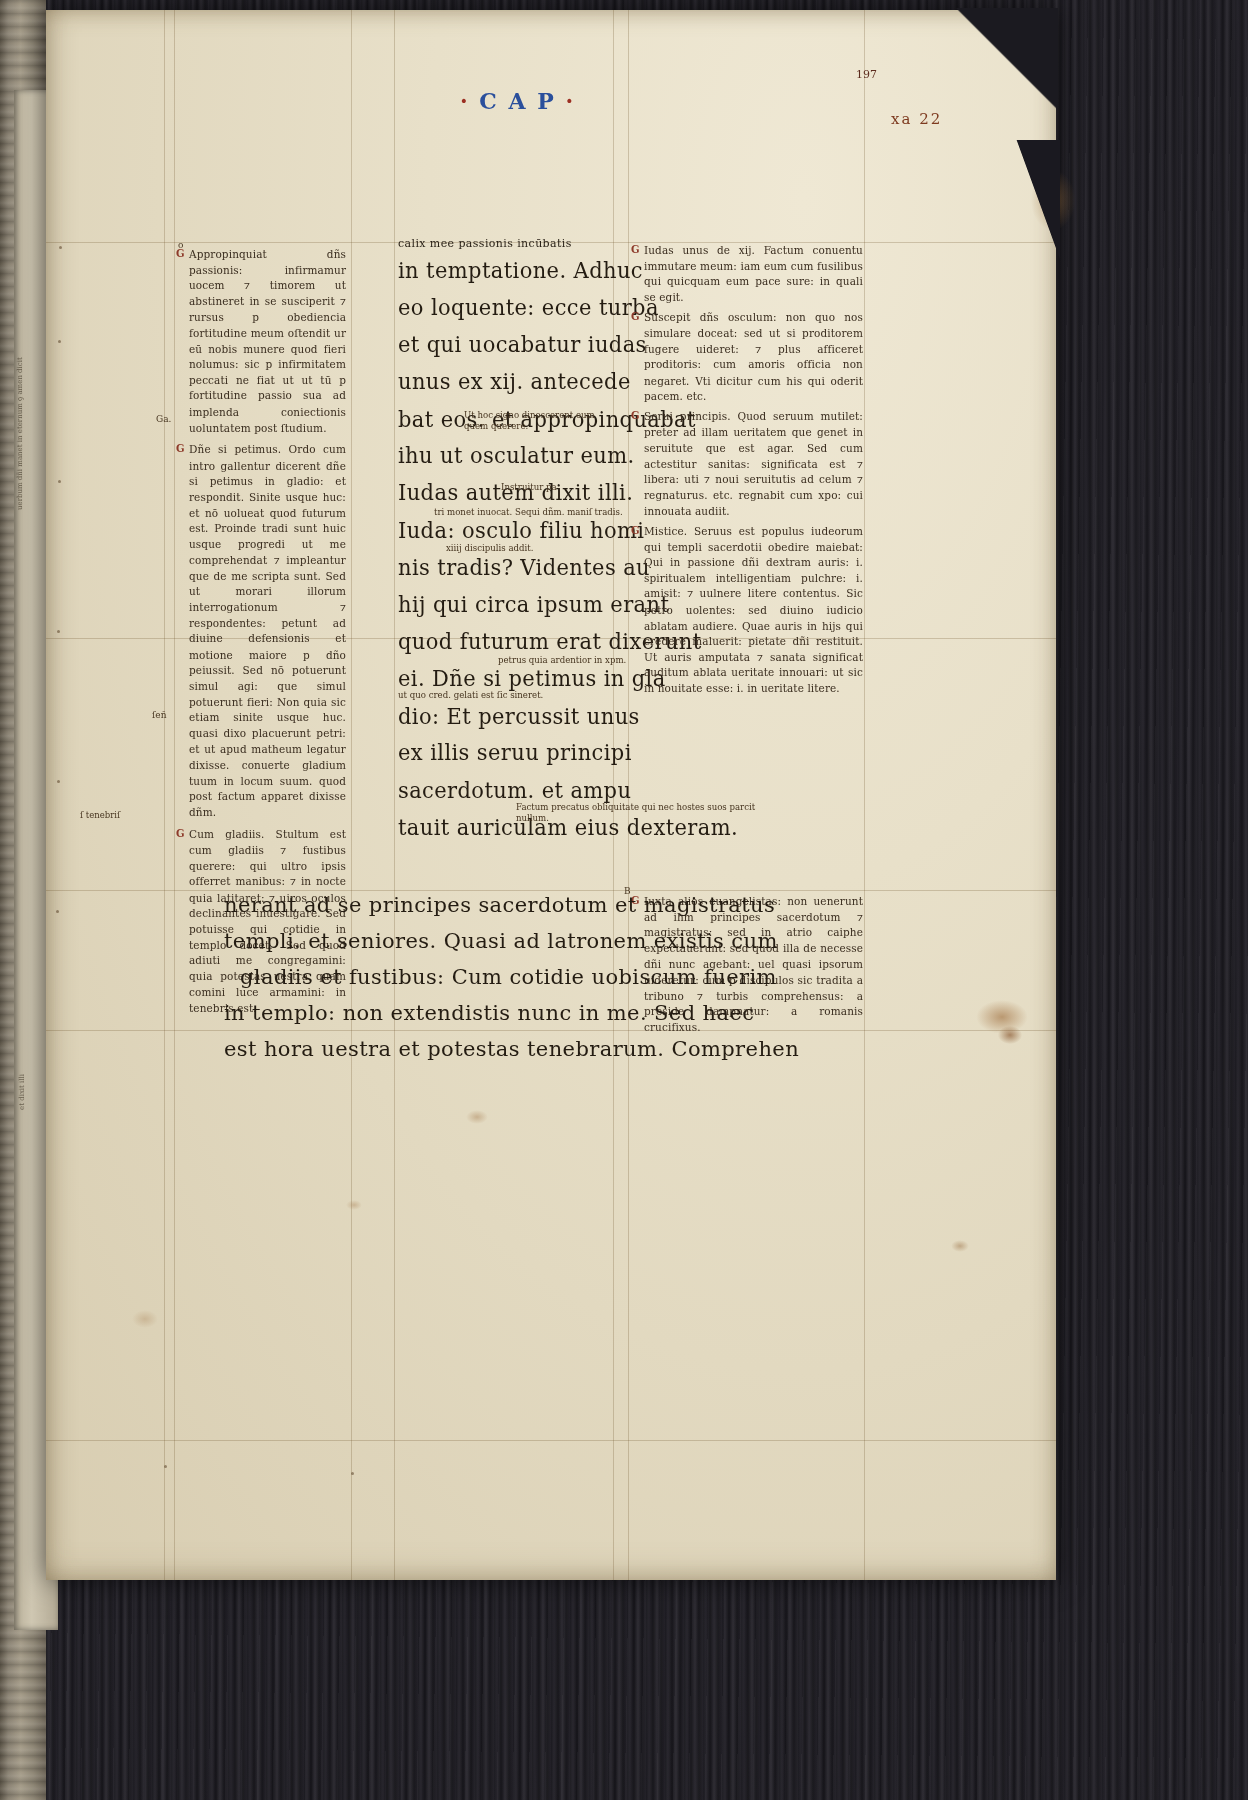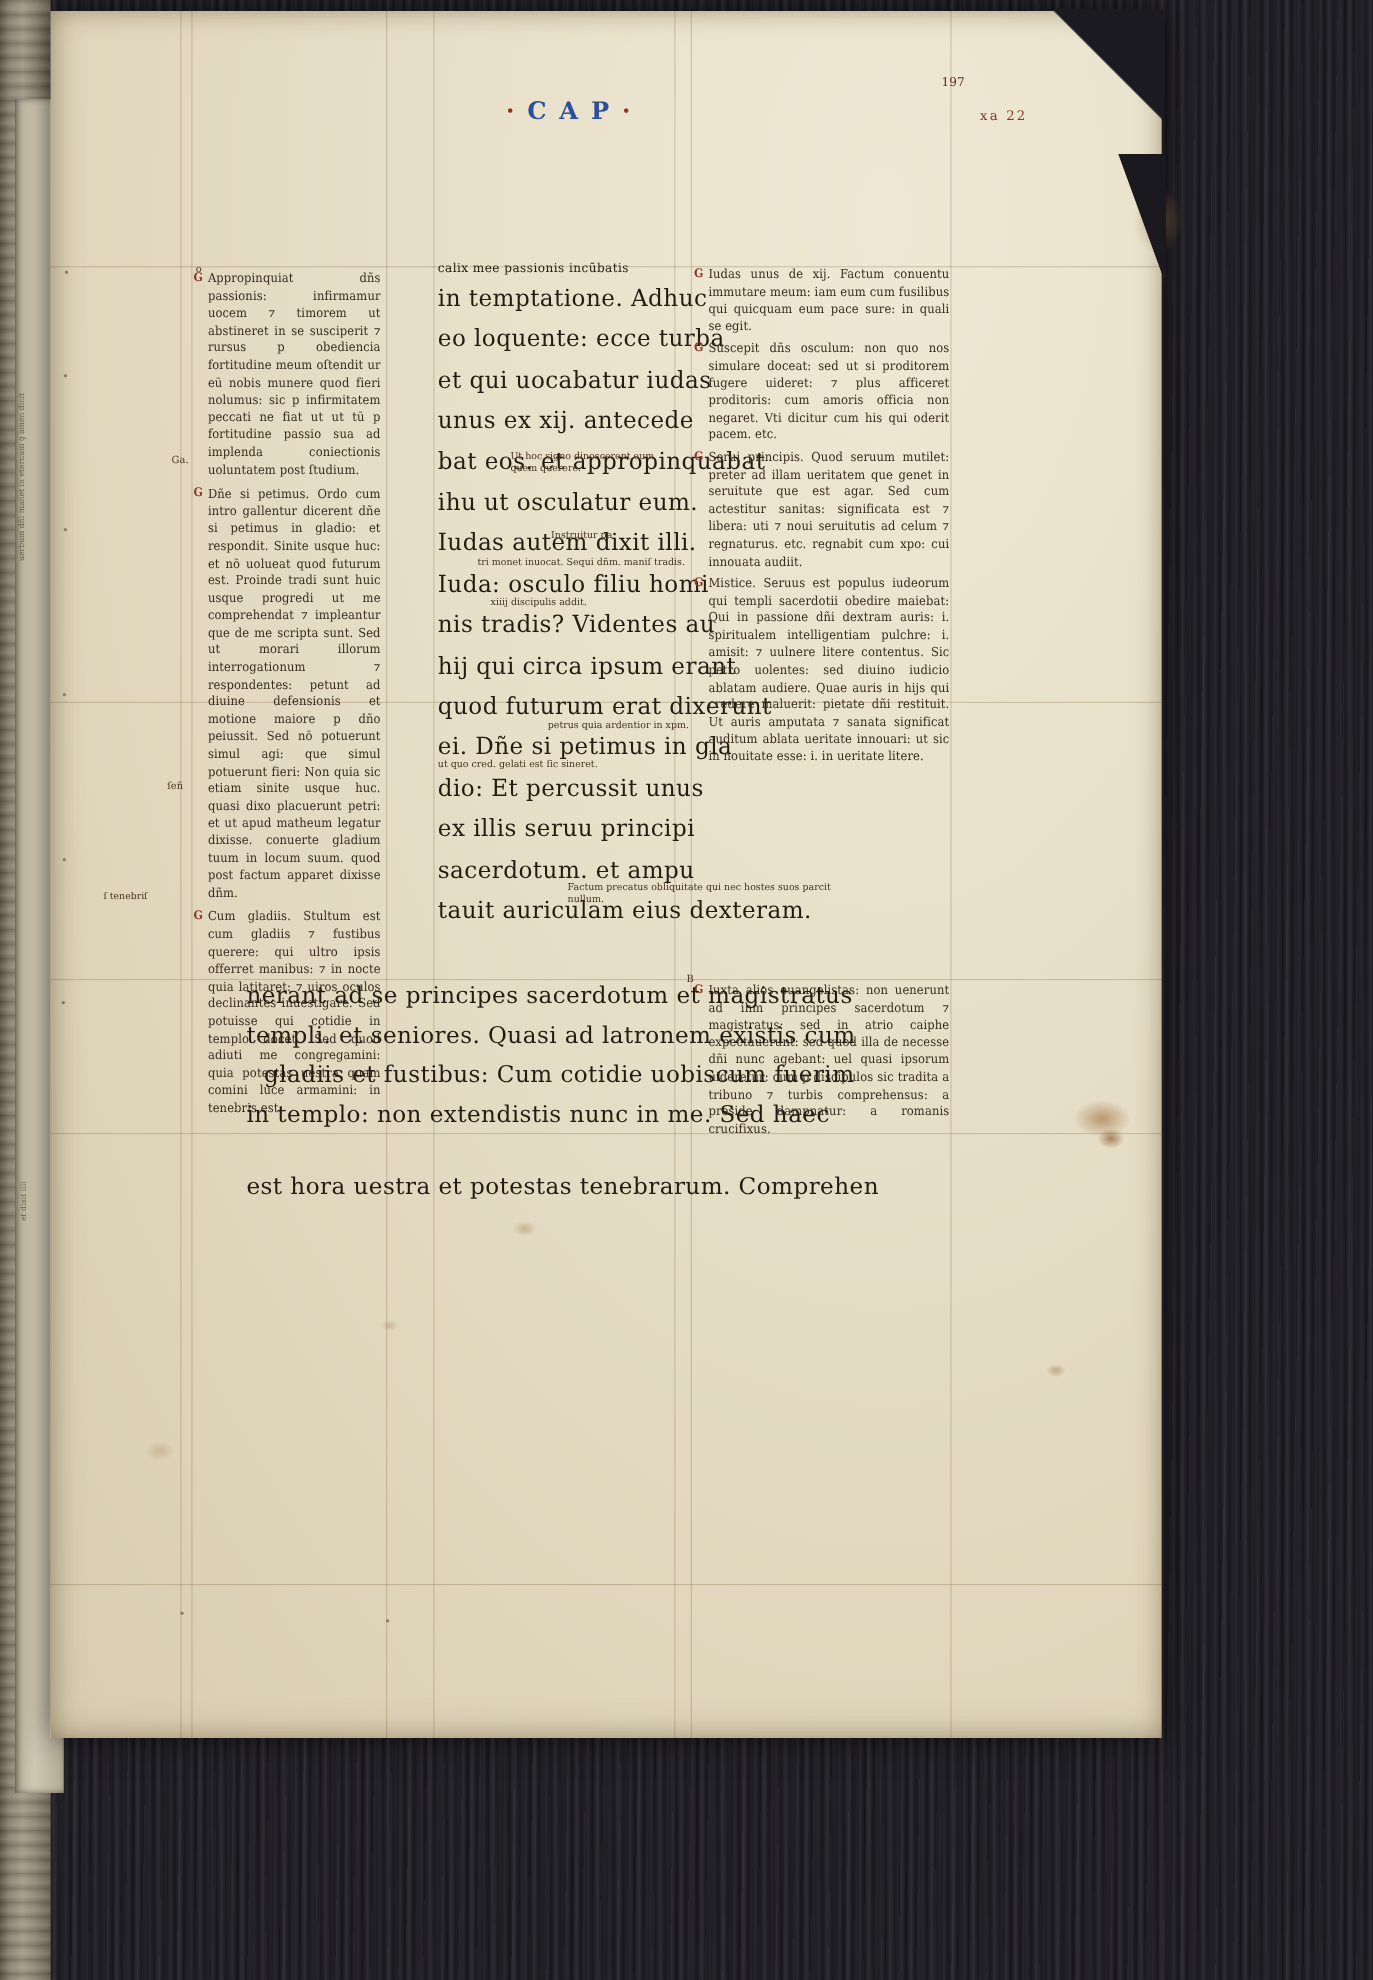--- a/index.html
+++ b/index.html
@@ -122,21 +122,21 @@
     position:absolute;
     font-size:22px;letter-spacing:2px;
     color:#2a4f9c;
     font-weight:bold;
   }
   .chapter .red{color:#9c2f22;}
   .folio{
     position:absolute;font-size:11px;color:#5c2b1d;
   }
   .notation{
-    position:absolute;font-size:12px;color:#7d3a1f;letter-spacing:2px;
+    position:absolute;font-size:15px;color:#7d3a1f;letter-spacing:2px;margin-top:12px;
   }
   .margin-note{
     position:absolute;font-size:9px;color:#4a3823;
   }
   .mnote-left{
     position:absolute;font-size:8.5px;color:#473520;white-space:nowrap;
   }
   .blur{filter:blur(.25px);}
 </style>
 </head>
@@ -197,21 +197,21 @@
       </div>
       <div class="para" style="margin-top:6px;">
         <span class="pmark">G</span>
         <span>Cum gladiis. Stultum est cum gladiis ⁊ fustibus querere: qui ultro ipsis offerret manibus: ⁊ in nocte quia latitaret: ⁊ uiros oculos declinantes inuestigare. Sed potuisse qui cotidie in templo docet. Sed quod adiuti me congregamini: quia potestas uestra quam comini luce armamini: in tenebris est.</span>
       </div>
     </div>
 
     <div class="margin-note" style="left:132px;top:230px;">o</div>
     <div class="margin-note" style="left:110px;top:404px;">Ga.</div>
     <div class="margin-note" style="left:106px;top:700px;">ſeñ</div>
-    <div class="mnote-left" style="left:48px;top:800px;">ſ tenebriſ</div>
+    <div class="mnote-left" style="left:34px;top:800px;">ſ tenebriſ</div>
 
     <div class="col main" style="left:352px;top:226px;width:215px;">
       <span class="lemma" style="font-size:11px;line-height:16px;">calix mee passionis incūbatis</span>
       <span class="lemma">in temptatione. Adhuc</span>
       <span class="lemma">eo loquente: ecce turba</span>
       <span class="lemma">et qui uocabatur iudas</span>
       <span class="lemma">unus ex xij. antecede</span>
       <span class="lemma">bat eos. et appropinquabat</span>
       <span class="lemma">ihu ut osculatur eum.</span>
       <span class="lemma">Iudas autem dixit illi.</span>
@@ -260,21 +260,21 @@
         <span>Iuxta alios euangelistas: non uenerunt ad ihm principes sacerdotum ⁊ magistratus: sed in atrio caiphe expectauerunt: sed quod illa de necesse dñi nunc agebant: uel quasi ipsorum uideretur: cum p discipulos sic tradita a tribuno ⁊ turbis comprehensus: a preside dampnatur: a romanis crucifixus.</span>
       </div>
     </div>
     <div class="margin-note" style="left:578px;top:876px;">B</div>
 
     <div>
       <div class="wide" style="left:178px;top:877px;">nerant ad se principes sacerdotum et magistratus</div>
       <div class="wide" style="left:178px;top:913px;">templi. et seniores. Quasi ad latronem existis cum</div>
       <div class="wide" style="left:178px;top:949px;margin-left:16px;">gladiis et fustibus: Cum cotidie uobiscum fuerim</div>
       <div class="wide" style="left:178px;top:985px;">in templo: non extendistis nunc in me. Sed haec</div>
-      <div class="wide" style="left:178px;top:1021px;margin-top:29px;">est hora uestra et potestas tenebrarum. Comprehen</div>
+      <div class="wide" style="left:178px;top:1021px;">est hora uestra et potestas tenebrarum. Comprehen</div>
     </div>
 
     <div class="stain" style="left:930px;top:990px;width:52px;height:34px;background:radial-gradient(ellipse,rgba(150,96,44,.55),rgba(150,96,44,0) 70%);"></div>
     <div class="stain" style="left:952px;top:1016px;width:24px;height:18px;background:radial-gradient(ellipse,rgba(126,72,30,.6),rgba(126,72,30,0) 72%);"></div>
     <div class="stain" style="left:985px;top:160px;width:44px;height:60px;background:radial-gradient(ellipse,rgba(158,112,58,.45),rgba(158,112,58,0) 72%);"></div>
     <div class="stain" style="left:420px;top:1100px;width:22px;height:14px;background:radial-gradient(ellipse,rgba(150,100,50,.35),rgba(150,100,50,0) 70%);"></div>
     <div class="stain" style="left:300px;top:1190px;width:16px;height:10px;background:radial-gradient(ellipse,rgba(150,100,50,.3),rgba(150,100,50,0) 70%);"></div>
     <div class="stain" style="left:905px;top:1230px;width:18px;height:12px;background:radial-gradient(ellipse,rgba(140,92,44,.4),rgba(140,92,44,0) 70%);"></div>
     <div class="stain" style="left:86px;top:1300px;width:26px;height:18px;background:radial-gradient(ellipse,rgba(150,100,50,.25),rgba(150,100,50,0) 70%);"></div>
 

